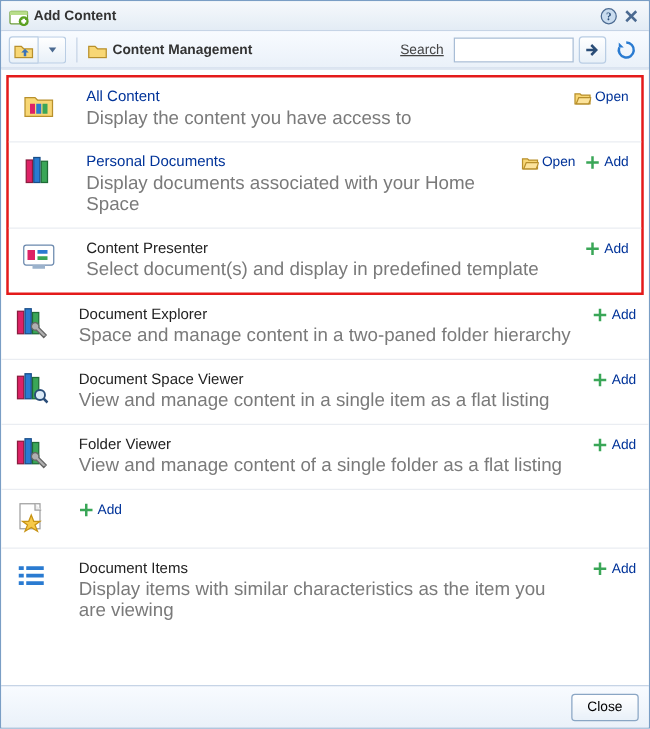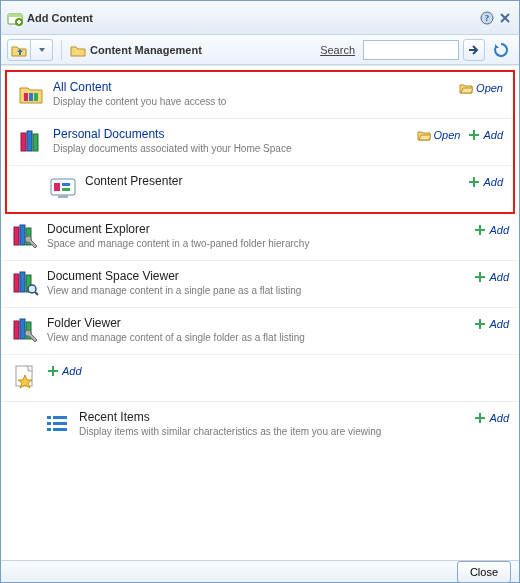--- a/index.html
+++ b/index.html
@@ -14,21 +14,21 @@
     width: 520px;
     height: 583px;
     border: 1px solid #7a9ec5;
     background: #f3f6fb;
     display: flex;
     flex-direction: column;
   }
   .titlebar {
     display: flex;
     align-items: center;
-    height: 34px;
+    height: 24px;
     background: linear-gradient(#f6f9fc, #e3ecf5);
     border-bottom: 1px solid #c6d4e6;
     padding: 0 6px;
   }
   .titlebar .title-icon { flex: 0 0 auto; margin-right: 4px; }
   .titlebar .title-text { font-weight: bold; color: #333; flex: 1 1 auto; font-size: 11px; }
   .titlebar .help-icon, .titlebar .close-x {
     width: 16px; height: 16px; display: inline-flex; align-items: center; justify-content: center;
     color: #4b6a91; cursor: pointer; margin-left: 2px;
   }
@@ -75,46 +75,46 @@
   }
   .highlight-box {
     border: 2px solid #e41a1a;
     margin: 4px 4px 0 4px;
   }
   .row {
     display: flex;
     align-items: flex-start;
     padding: 8px 10px 10px 10px;
     border-bottom: 1px solid #eaedf2;
-  }
-  .row:last-child { border-bottom: none; margin-left: 32px; }
+    gap: 16px;
+  }
+  .row:last-child { border-bottom: none; }
   .row-icon {
     width: 28px; height: 28px; flex: 0 0 auto; margin-right: 8px;
     display: flex; align-items: center; justify-content: center;
   }
   .row-main { flex: 1 1 auto; }
   .row-title {
     color: #003399; font-size: 12px; text-decoration: none;
     cursor: pointer; display: inline-block;
   }
   .row-title.nolink { color: #222; cursor: default; }
-  .row-desc { color: #7a7a7a; font-size: 10px; margin-top: 2px; }
+  .row-desc { color: #7a7a7a; font-size: 15px; margin-top: 2px; }
   .row-actions {
     flex: 0 0 auto; display: flex; gap: 8px; align-items: center;
     margin-top: 2px;
-    font-style: italic;
   }
   .action-link {
     color: #003399; font-size: 11px; cursor: pointer;
     display: inline-flex; align-items: center; gap: 3px;
   }
   .footer {
-    height: 22px; border-top: 1px solid #c6d4e6;
+    height: 34px; border-top: 1px solid #c6d4e6;
     background: linear-gradient(#f8fbff, #eaf1f9);
-    display: flex; justify-content: flex-end;
+    display: flex; align-items: center; justify-content: flex-end;
     padding: 0 8px;
   }
   .close-btn {
     height: 22px; padding: 0 12px;
     border: 1px solid #8aa6c4; border-radius: 3px;
     background: linear-gradient(#fff, #e8f0f8);
     font-size: 11px; cursor: pointer;
   }
   .caret-down {
     width: 0; height: 0; border-left: 3px solid transparent; border-right: 3px solid transparent;
@@ -247,21 +247,21 @@
           <div class="row">
             <div class="row-icon">
               <svg width="28" height="26">
                 <rect x="2" y="4" width="24" height="16" rx="2" fill="#fff" stroke="#6a88ad"></rect>
                 <rect x="5" y="8" width="6" height="8" fill="#d26"></rect>
                 <rect x="13" y="8" width="8" height="3" fill="#2a7bd1"></rect>
                 <rect x="13" y="13" width="8" height="3" fill="#3aa657"></rect>
                 <rect x="9" y="20" width="10" height="3" fill="#9bb2cc"></rect>
               </svg>
             </div>
-            <div class="row-main"><span class="row-title nolink">Content Presenter</span></div>
+            <div class="row-main"><span class="row-title nolink">Content Presenter</span><div class="row-desc">Select document(s) and display in predefined template</div></div>
             <div class="row-actions">
               <span class="action-link">
                 <span>
                   <svg width="12" height="12">
                     <rect x="5" y="1" width="2" height="10" fill="#3aa657"></rect>
                     <rect x="1" y="5" width="10" height="2" fill="#3aa657"></rect>
                   </svg>
                 </span>
                 <span>Add</span>
               </span>
@@ -295,21 +295,21 @@
         <div class="row">
           <div class="row-icon">
             <svg width="28" height="28">
               <rect x="3" y="5" width="5" height="18" fill="#d26" stroke="#8a1c3d"></rect>
               <rect x="9" y="3" width="5" height="20" fill="#2a7bd1" stroke="#184d87"></rect>
               <rect x="15" y="6" width="5" height="17" fill="#3aa657" stroke="#1f6b36"></rect>
               <circle cx="21" cy="20" r="4" fill="#dbeaf7" stroke="#2a4d78" stroke-width="1.5"></circle>
               <line x1="24" y1="23" x2="27" y2="26" stroke="#2a4d78" stroke-width="2"></line>
             </svg>
           </div>
-          <div class="row-main"><span class="row-title nolink">Document Space Viewer</span><div class="row-desc">View and manage content in a single pane as a flat listing</div></div>
+          <div class="row-main"><span class="row-title nolink">Document Space Viewer</span><div class="row-desc">View and manage content in a single item as a flat listing</div></div>
           <div class="row-actions">
             <span class="action-link">
               <span>
                 <svg width="12" height="12">
                   <rect x="5" y="1" width="2" height="10" fill="#3aa657"></rect>
                   <rect x="1" y="5" width="10" height="2" fill="#3aa657"></rect>
                 </svg>
               </span>
               <span>Add</span>
             </span>
@@ -361,21 +361,21 @@
           <div class="row-icon">
             <svg width="26" height="24">
               <rect x="3" y="4" width="4" height="3" fill="#2a7bd1"></rect>
               <rect x="9" y="4" width="14" height="3" fill="#2a7bd1"></rect>
               <rect x="3" y="10" width="4" height="3" fill="#2a7bd1"></rect>
               <rect x="9" y="10" width="14" height="3" fill="#2a7bd1"></rect>
               <rect x="3" y="16" width="4" height="3" fill="#2a7bd1"></rect>
               <rect x="9" y="16" width="14" height="3" fill="#2a7bd1"></rect>
             </svg>
           </div>
-          <div class="row-main"><span class="row-title nolink">Recent Items</span><div class="row-desc">Display items with similar characteristics as the item you are viewing</div></div>
+          <div class="row-main"><span class="row-title nolink">Document Items</span><div class="row-desc">Display items with similar characteristics as the item you are viewing</div></div>
           <div class="row-actions">
             <span class="action-link">
               <span>
                 <svg width="12" height="12">
                   <rect x="5" y="1" width="2" height="10" fill="#3aa657"></rect>
                   <rect x="1" y="5" width="10" height="2" fill="#3aa657"></rect>
                 </svg>
               </span>
               <span>Add</span>
             </span>

